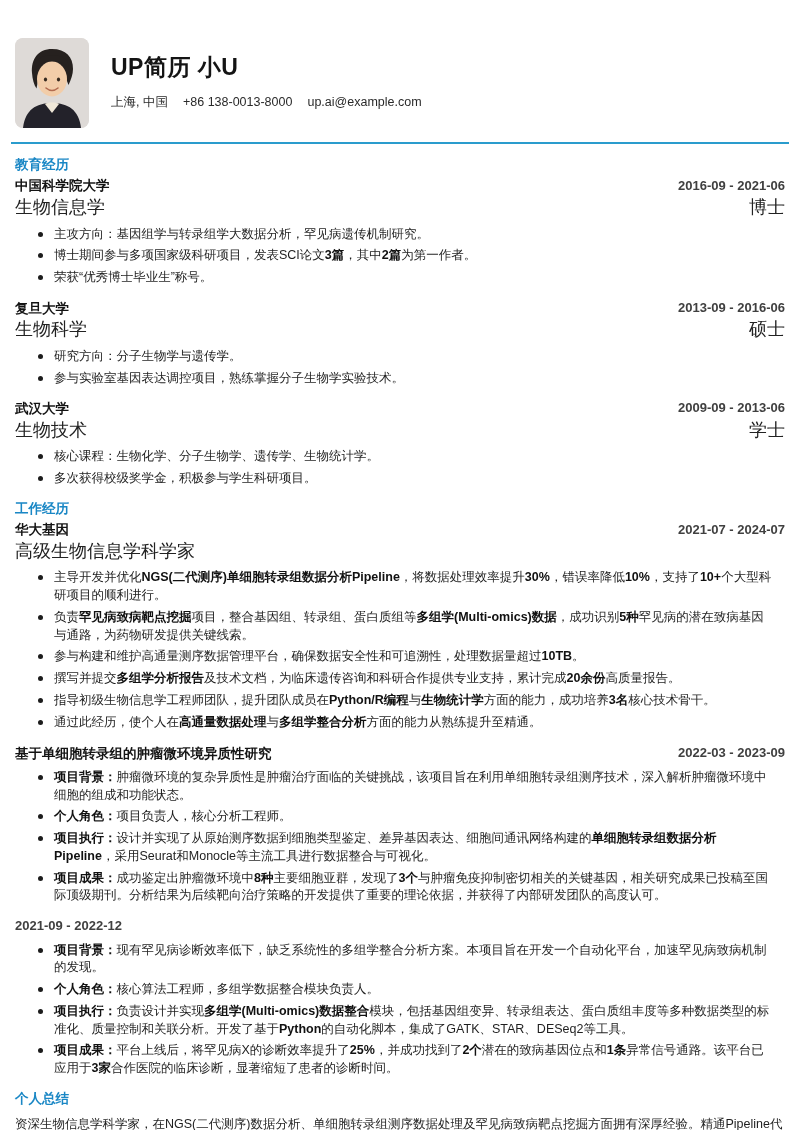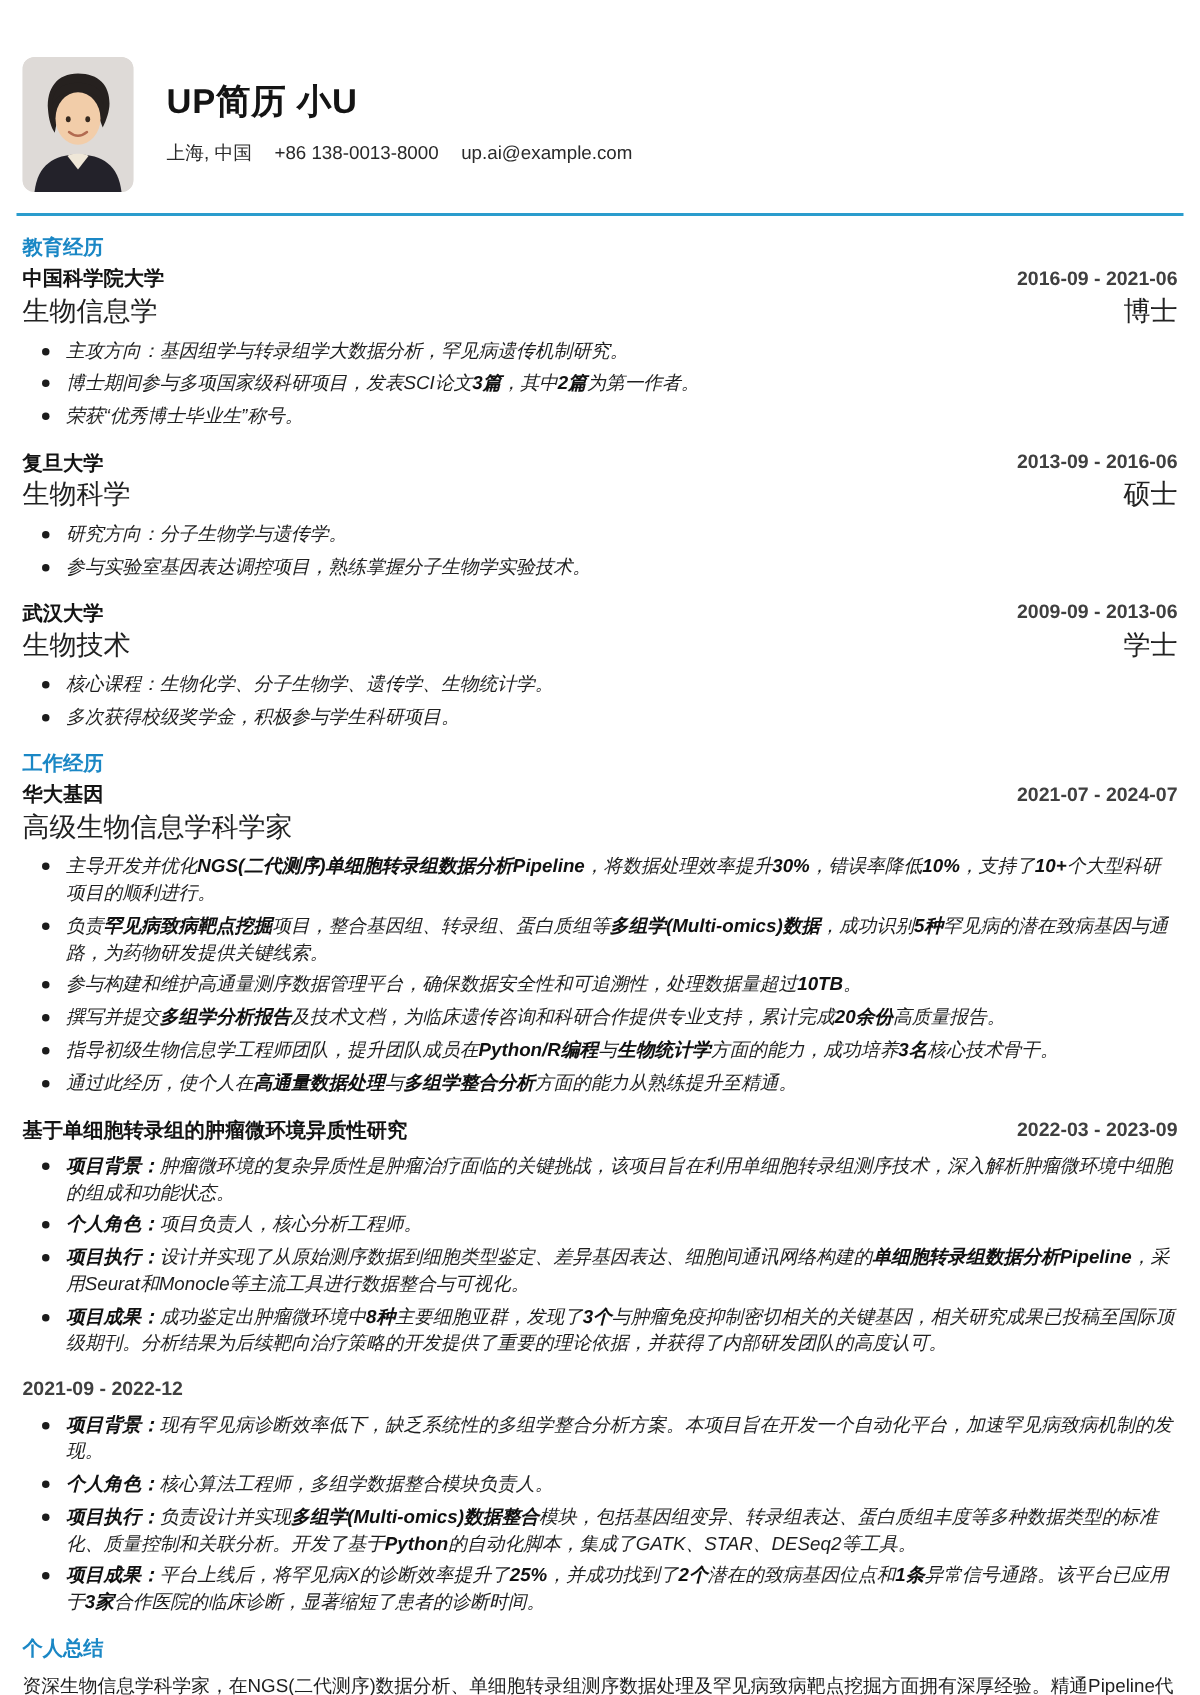--- a/index.html
+++ b/index.html
@@ -22,21 +22,21 @@
   hr.divider{border:none;border-top:2px solid var(--divider);margin:14px -4px 0 -4px;}
   .section{margin-top:13px;}
   .section-title{font-size:13.5px;font-weight:bold;color:var(--accent);margin:0;line-height:1.25;}
   .entry{margin-top:3px;}
   .entry + .entry{margin-top:12px;}
   .entry-head,.entry-sub{display:flex;justify-content:space-between;align-items:flex-end;}
   .entry-title{font-weight:bold;font-size:13.5px;color:#141414;line-height:1.25;}
   .entry-date{font-weight:bold;font-size:13px;color:#404040;white-space:nowrap;}
   .entry-sub{font-size:18px;color:#222;line-height:1.3;margin-top:1px;}
   .bullets{list-style:none;margin:6px 0 0 0;padding:0;}
-  .bullet{display:flex;gap:11px;margin:4px 0;padding-left:13px;font-style:italic;}
+  .bullet{display:flex;gap:11px;margin:4px 10px;padding-left:13px;}
   .bullet-dot{width:5px;height:5px;border-radius:50%;background:#1c1c1c;flex:none;margin-top:6px;}
   .bullet-text{flex:1;}
   .bullet-text b{font-weight:bold;color:#111;}
   .summary-text{margin:7px 0 0 0;line-height:1.5;}
 </style>
 </head>
 <body>
 
 <div class="page">
   <div class="header">

